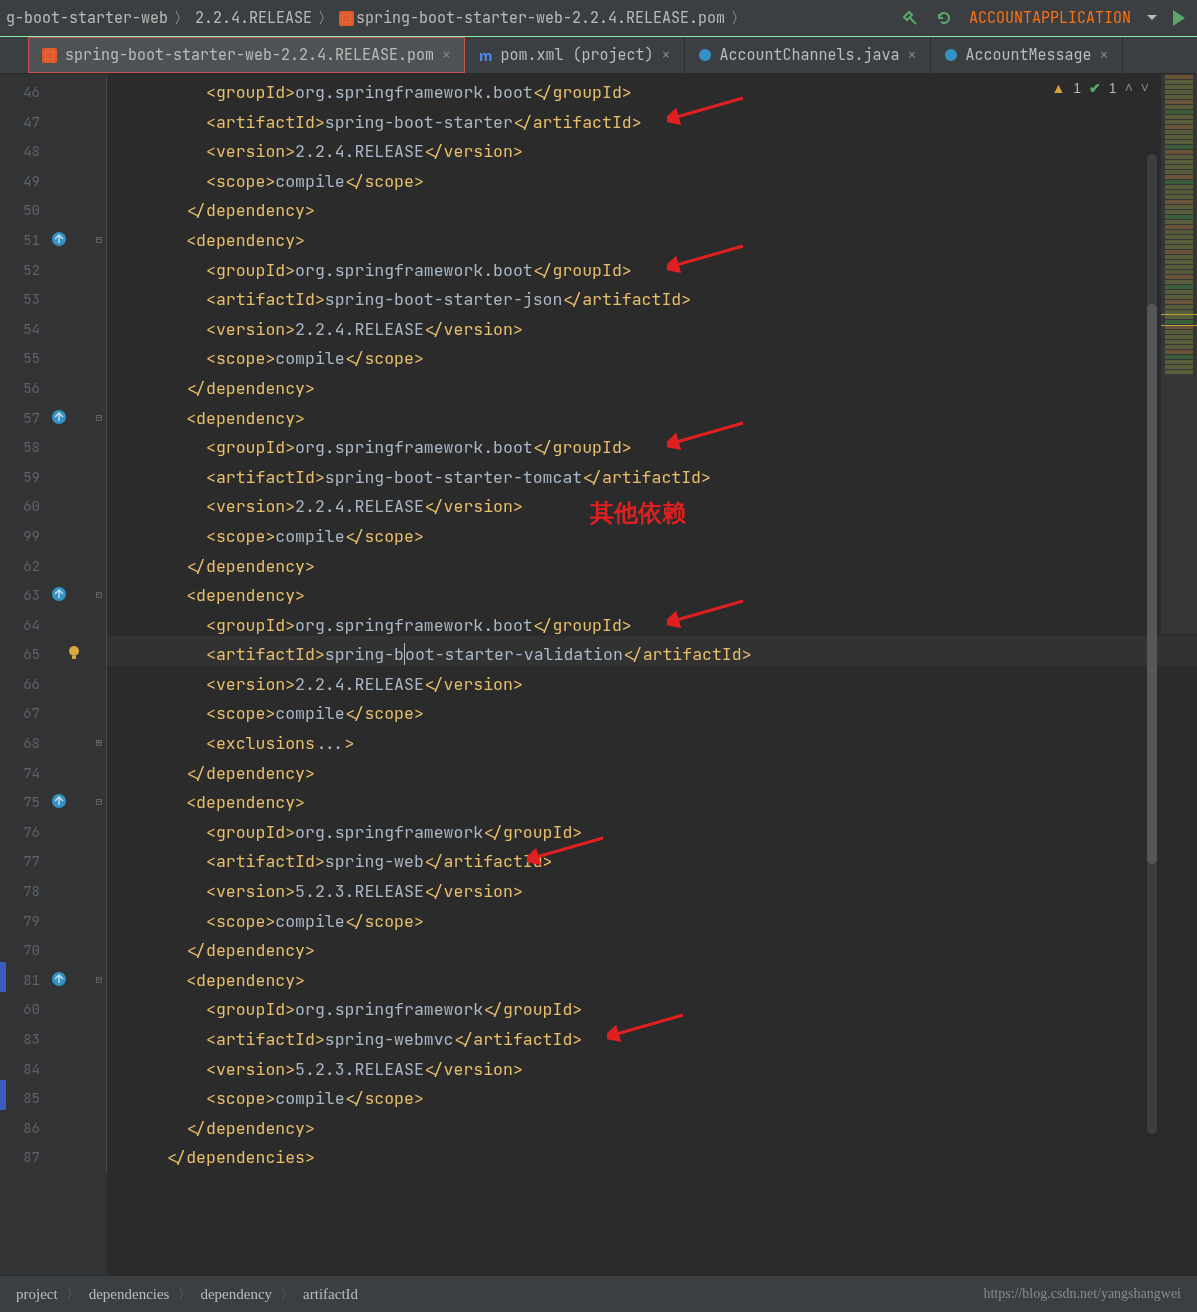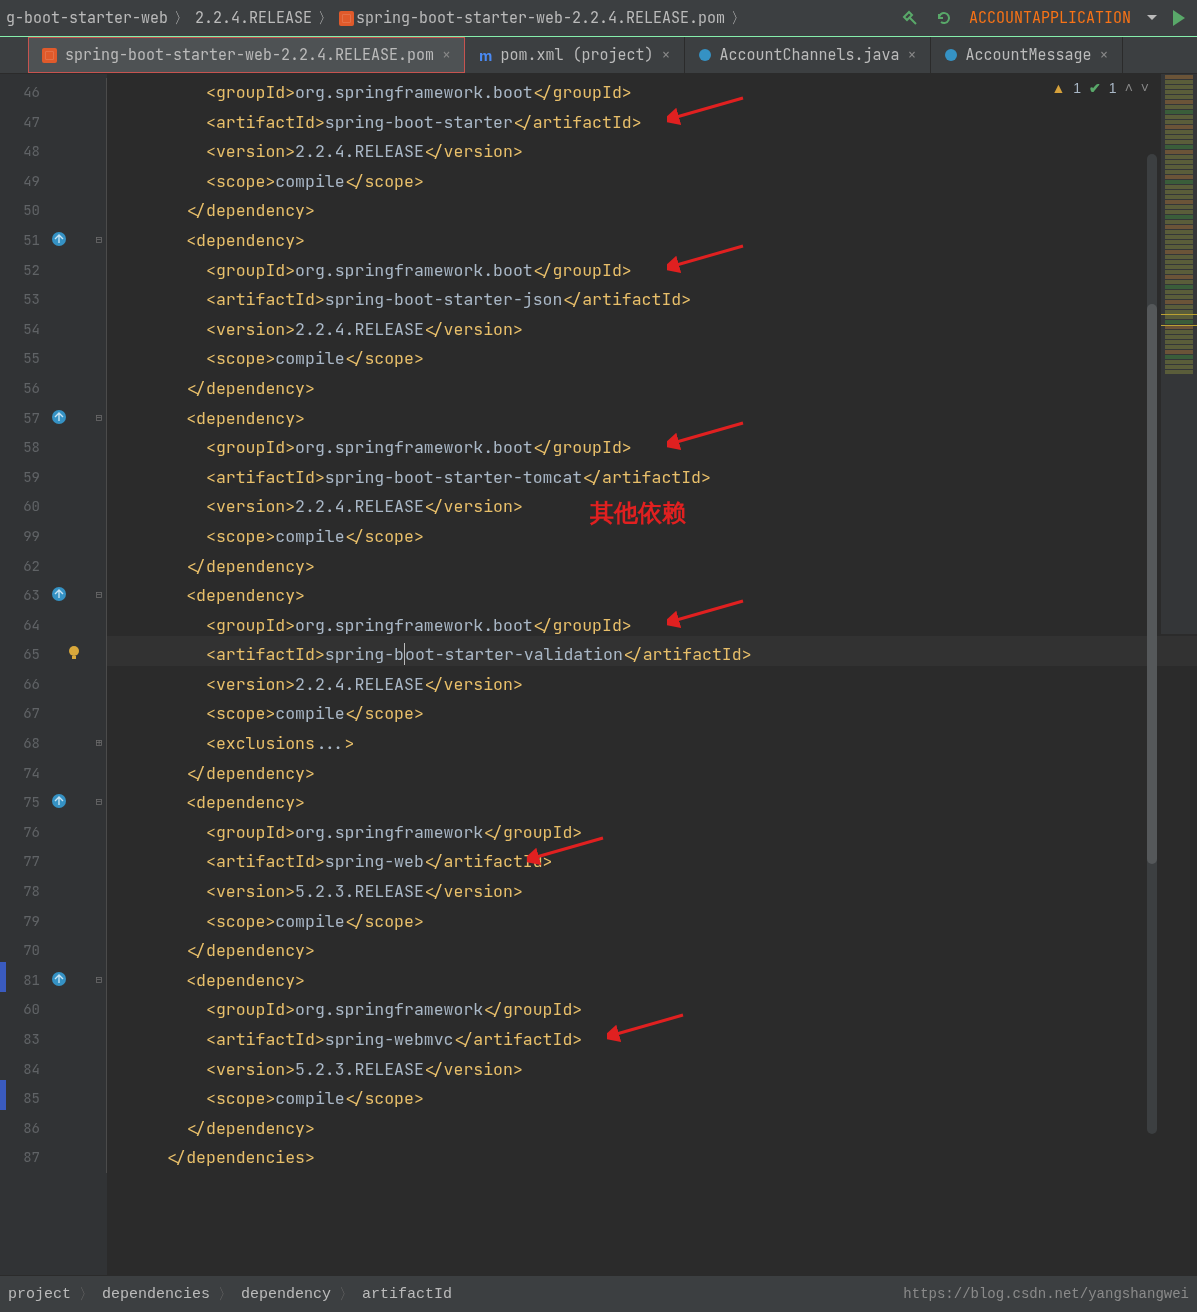--- a/index.html
+++ b/index.html
@@ -50,21 +50,21 @@
   .ok-ico{color:#59a869;font-weight:700}
   .nav-up,.nav-dn{color:#888}
   .minimap{position:absolute;top:0;right:0;width:36px;height:560px;background:#343638;border-left:1px solid #2b2b2b}
   .minimap .band{height:4px;margin:1px 4px;background:#5a5d3a}
   .minimap .band.o{background:#6b5438}
   .minimap .band.g{background:#3a5d3a}
   .minimap .sel{position:absolute;left:0;right:0;height:10px;border-top:1px solid #bba133;border-bottom:1px solid #bba133}
   .scroll-v{position:absolute;top:80px;right:40px;width:10px;height:980px;background:#3c3f41;border-radius:5px}
   .scroll-thumb{position:absolute;top:150px;width:10px;height:560px;background:#55585a;border-radius:5px}
   
-  .bottom{height:36px;background:#3c3f41;border-top:1px solid #2b2b2b;display:flex;align-items:center;padding:0 8px;color:#bbb;font-family:Liberation Mono, monospace;font-size:15px;gap:8px}
+  .bottom{height:36px;background:#3c3f41;border-top:1px solid #2b2b2b;display:flex;align-items:center;padding:0 16px;color:#bbb;font-family:Liberation Serif, serif;font-size:15px;gap:8px}
   .bottom .sep{color:#666}
   .bottom-space{flex:1}
   .blog{color:#8a8a8a;font-size:14px}
   .left-stripe{position:absolute;left:0;top:0;width:6px;height:100%;}
   .ls-b{position:absolute;left:0;width:6px;height:29.6px;background:#3a5bbf}
 </style>
 </head>
 <body>
 
 <div class="root">

